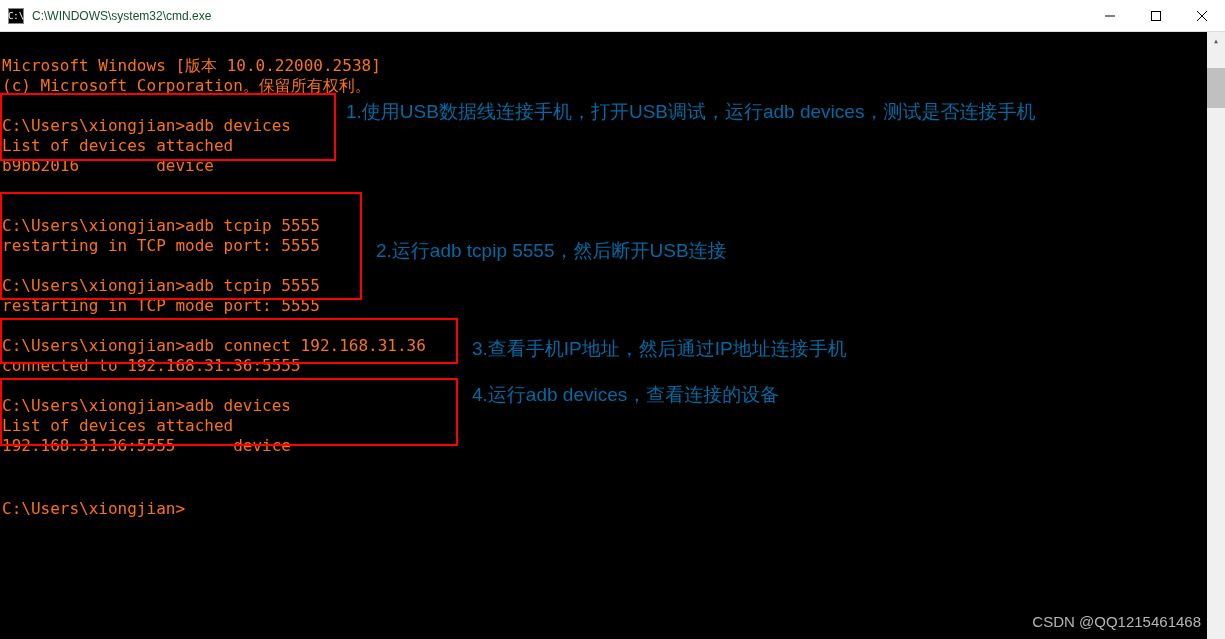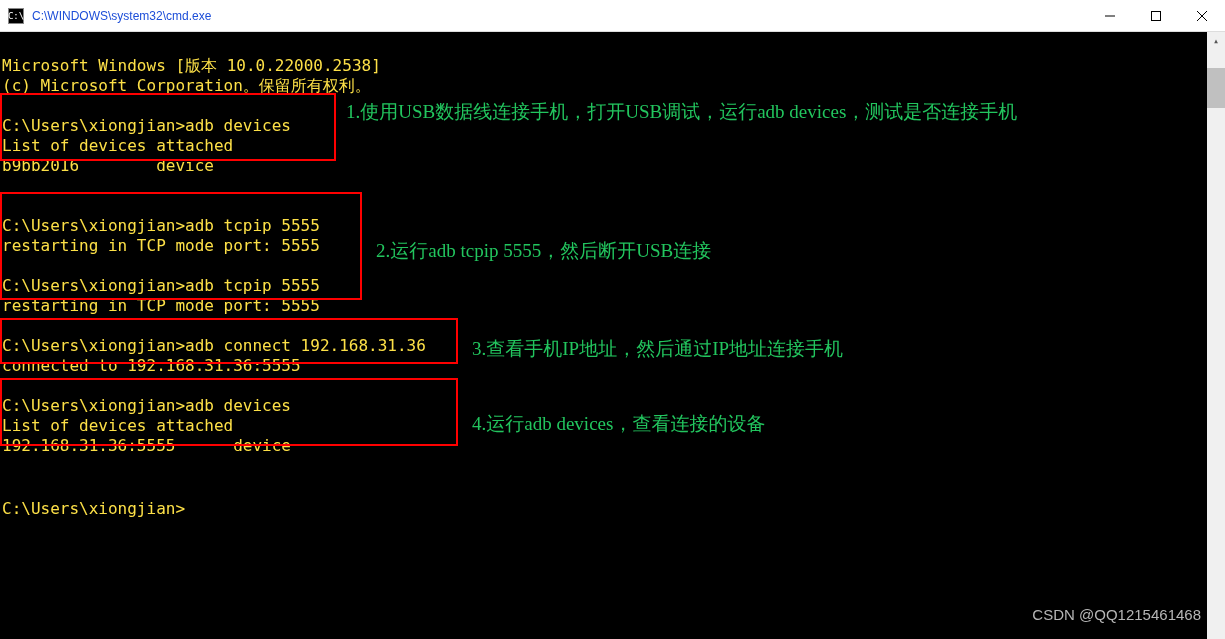--- a/index.html
+++ b/index.html
@@ -37,21 +37,21 @@
       display: flex;
       align-items: center;
       justify-content: center;
       font-size: 9px;
       color: #fff;
       font-family: monospace;
     }
     .title-text {
       font-family: "Segoe UI", sans-serif;
       font-size: 12px;
-      color: #1d4ed8;
+      color: #14532d;
     }
     .window-controls {
       display: flex;
       height: 100%;
     }
     .win-btn {
       width: 46px;
       height: 100%;
       display: flex;
       align-items: center;
@@ -60,21 +60,21 @@
       font-size: 12px;
       color: #000;
       cursor: pointer;
     }
     .win-btn svg {
       width: 10px;
       height: 10px;
     }
     .terminal {
       background: #000;
-      color: #fde047;
+      color: #f97316;
       font-size: 16px;
       line-height: 20px;
       padding: 4px 0 0 2px;
       position: relative;
       height: calc(100% - 32px);
       width: calc(100% - 18px);
       white-space: pre;
       font-family: "NSimSun", "SimSun", "Consolas", monospace;
     }
     .scrollbar {
@@ -99,28 +99,28 @@
       color: #555;
       font-size: 10px;
     }
     .red-box {
       border: 2px solid #ff0000;
       position: absolute;
       pointer-events: none;
     }
     .annotation {
       position: absolute;
-      color: #22c55e;
-      font-family: Liberation Serif, serif;
+      color: #0369a1;
+      font-family: Liberation Sans, sans-serif;
       font-size: 19px;
       line-height: 26px;
     }
     .watermark {
       position: absolute;
-      bottom: 16px;
+      bottom: 9px;
       right: 24px;
       color: #b6b6b6;
       font-family: "Microsoft YaHei", sans-serif;
       font-size: 15px;
     }
     .cursor-blink {
       display: inline-block;
       width: 9px;
       height: 18px;
     }
@@ -185,15 +185,15 @@
 </div>
 
 <div class="red-box" style="left:0px; top:93px; width:336px; height:68px;"></div>
 <div class="red-box" style="left:0px; top:192px; width:362px; height:108px;"></div>
 <div class="red-box" style="left:0px; top:318px; width:458px; height:46px;"></div>
 <div class="red-box" style="left:0px; top:378px; width:458px; height:68px;"></div>
 
 <div class="annotation" style="left:346px; top:99px; width:830px;">1.使用USB数据线连接手机，打开USB调试，运行adb devices，测试是否连接手机</div>
 <div class="annotation" style="left:376px; top:238px;text-align:right;">2.运行adb tcpip 5555，然后断开USB连接</div>
 <div class="annotation" style="left:472px; top:336px;">3.查看手机IP地址，然后通过IP地址连接手机</div>
-<div class="annotation" style="left:472px; top:411px;">4.运行adb devices，查看连接的设备</div>
+<div class="annotation" style="left:472px; top:382px;">4.运行adb devices，查看连接的设备</div>
 
 <div class="watermark">CSDN @QQ1215461468</div>
 
 </body></html>

